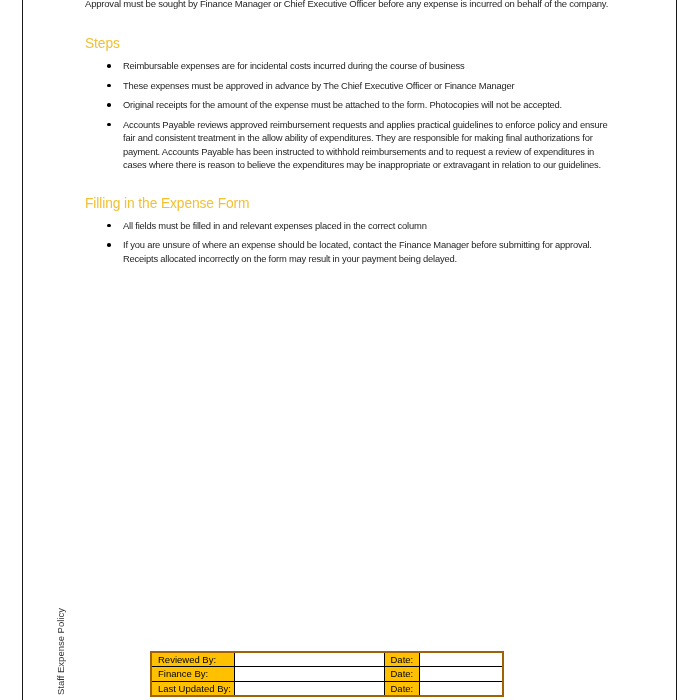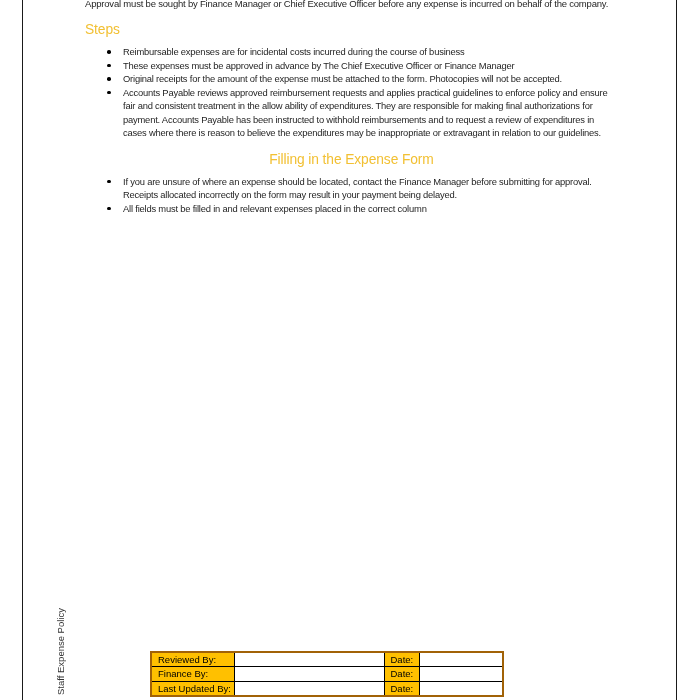--- a/index.html
+++ b/index.html
@@ -19,34 +19,35 @@
 
   .content {
     position: absolute; left: 85px; top: -3px; width: 533px;
     color: #1f1f1f;
   }
   .intro {
     font-size: 9.5px; line-height: 13px; letter-spacing: -0.2px;
     color: #1f1f1f;
   }
   .gold-heading {
-    margin-top: 12px;
+    margin-top: 26px;
     font-size: 13.8px; line-height: 15px; font-weight: 400;
     color: #f2c033;
     letter-spacing: -0.1px;
   }
   ul.bullets {
     margin-top: 8px;
     list-style: none;
   }
   ul.bullets li {
     position: relative;
     padding-left: 38px;
     font-size: 9.4px; line-height: 13.5px; letter-spacing: -0.2px;
     color: #1f1f1f;
+    margin-top: 6px;
   }
   ul.bullets li::before {
     content: "";
     position: absolute; left: 22px; top: 5px;
     width: 3.5px; height: 3.5px;
     background: #000; border-radius: 50%;
   }
 
   .vertical-label {
     position: absolute; left: 55px; top: 695px;
@@ -89,25 +90,25 @@
 
   <h2 class="gold-heading">Steps</h2>
 
   <ul class="bullets">
     <li>Reimbursable expenses are for incidental costs incurred during the course of business</li>
     <li>These expenses must be approved in advance by The Chief Executive Officer or Finance Manager</li>
     <li>Original receipts for the amount of the expense must be attached to the form. Photocopies will not be accepted.</li>
     <li>Accounts Payable reviews approved reimbursement requests and applies practical guidelines to enforce policy and ensure fair and consistent treatment in the allow ability of expenditures. They are responsible for making final authorizations for payment. Accounts Payable has been instructed to withhold reimbursements and to request a review of expenditures in cases where there is reason to believe the expenditures may be inappropriate or extravagant in relation to our guidelines.</li>
   </ul>
 
-  <h2 class="gold-heading" style="margin-top:12px;text-align:center;">Filling in the Expense Form</h2>
+  <h2 class="gold-heading" style="margin-top:24px;">Filling in the Expense Form</h2>
 
   <ul class="bullets">
+    <li>All fields must be filled in and relevant expenses placed in the correct column</li>
     <li>If you are unsure of where an expense should be located, contact the Finance Manager before submitting for approval. Receipts allocated incorrectly on the form may result in your payment being delayed.</li>
-    <li>All fields must be filled in and relevant expenses placed in the correct column</li>
   </ul>
 
 </div>
 
 <div class="vertical-label">Staff Expense Policy</div>
 
 <table class="signoff">
   <colgroup>
     <col class="c-label">
       <col class="c-value">

